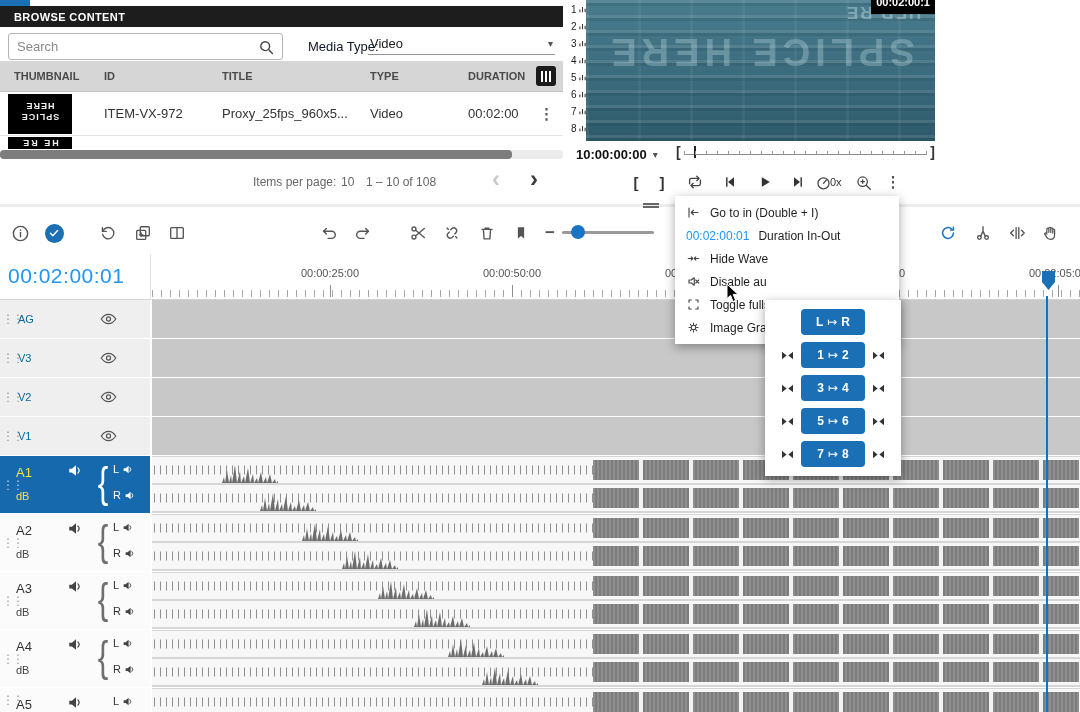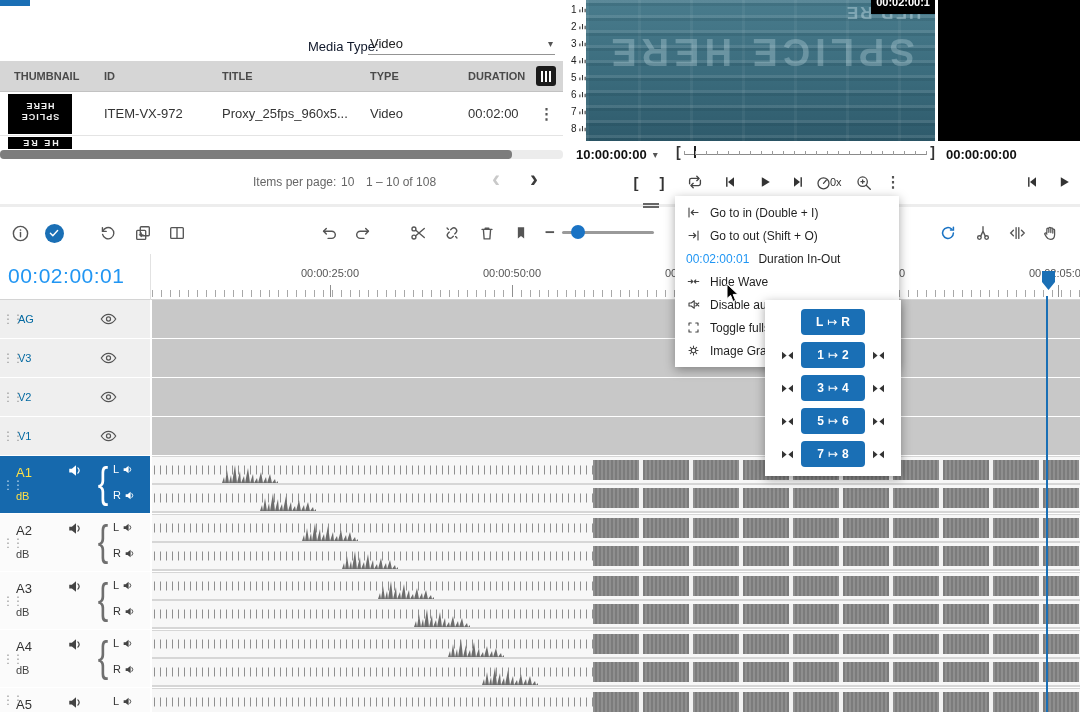--- a/index.html
+++ b/index.html
@@ -102,20 +102,30 @@
 .dbl{font-size:12px;font-weight:bold;color:#111}
 .cursor{z-index:40}
 </style>
 </head>
 <body>
 
 <div class="app">
 
   <section class="abs" style="left:0;top:0;width:563px;height:200px">
     <div class="abs" style="left:0;top:0;width:30px;height:6px;background:#1a6fb5"></div>
+    <header class="abs browse-head" style="left:0;top:6px;width:563px;height:21px">
+      <span>BROWSE CONTENT</span>
+    </header>
+    <div class="abs search-box" style="left:8px;top:33px;width:275px;height:27px">
+      <input placeholder="Search" style="">
+      <svg width="16" height="16" viewBox="0 0 20 20" stroke="#444" fill="none" stroke-width="1.8" stroke-linecap="round">
+          <circle cx="9" cy="9" r="5.5"></circle>
+          <path d="M13.5 13.5L18 18"></path>
+        </svg>
+    </div>
     <span class="abs mt-label" style="left:308px;top:39px">Media Type:</span>
     <div class="abs mt-select" style="left:368px;top:33px;width:187px">
       <span>Video</span>
       <span class="caret">▾</span>
     </div>
     <div class="abs thead" style="left:0;top:61px;width:563px;height:31px">
       <span class="abs th" style="left:14px">THUMBNAIL</span>
       <span class="abs th" style="left:104px">ID</span>
       <span class="abs th" style="left:222px">TITLE</span>
       <span class="abs th" style="left:370px">TYPE</span>
@@ -263,35 +273,20 @@
         <svg width="17" height="17" viewBox="0 0 20 20" stroke="#444" fill="none" stroke-width="1.5" stroke-linecap="round">
           <circle cx="9" cy="9" r="5.5"></circle>
           <path d="M13.5 13.5L18 18M7 9h4M9 7v4"></path>
         </svg>
       </div>
     <div class="pbtn" style="left:313px;top:170px">
         <span class="dots">⋮</span>
       </div>
   </section>
 
-  <section class="abs" style="left:938px;top:0;width:142px;height:200px">
-    <div class="abs rvideo" style="left:0;top:0;width:142px;height:141px"></div>
-    <span class="abs tc" style="left:8px;top:147px">00:00:00:00</span>
-    <div class="pbtn" style="left:82px;top:170px">
-        <svg width="16" height="16" viewBox="0 0 20 20">
-          <path d="M6 4v12" stroke="#333" stroke-width="1.8"></path>
-          <path d="M15 4L7.5 10 15 16z" fill="#333"></path>
-        </svg>
-      </div>
-    <div class="pbtn" style="left:114px;top:170px">
-        <svg width="16" height="16" viewBox="0 0 20 20">
-          <path d="M6 4l10 6-10 6z" fill="#333"></path>
-        </svg>
-      </div>
-  </section>
 
   <div class="abs" style="left:0;top:204px;width:1080px;height:3px;background:#ededed"></div>
   <div class="abs" style="left:643px;top:203px;width:16px;height:5px;border-top:2px solid #666;border-bottom:2px solid #666"></div>
 
   <div class="abs" style="left:0;top:210px;width:1080px;height:44px;background:#fff"></div>
   <div class="tb" style="left:8px">
       <svg width="19" height="19" viewBox="0 0 20 20" stroke="#555" fill="none" stroke-width="1.5" stroke-linecap="round">
         <circle cx="10" cy="10" r="7.5"></circle>
         <path d="M10 9v4.5"></path>
         <circle cx="10" cy="6.3" r=".9" fill="#555" stroke="none"></circle>
@@ -638,26 +633,20 @@
   </div>
 
   <div class="abs cmenu" style="left:675px;top:196px;width:224px">
     <div class="mi">
       <svg width="15" height="15" viewBox="0 0 20 20" stroke="#444" fill="none" stroke-width="1.5" stroke-linecap="round" stroke-linejoin="round">
           <path d="M4 4v12M16 10H7M10 7l-3 3 3 3"></path>
         </svg>
       <span>Go to in (Double + I)</span>
     </div>
     <div class="mi">
-      <svg width="15" height="15" viewBox="0 0 20 20" stroke="#444" fill="none" stroke-width="1.5" stroke-linecap="round" stroke-linejoin="round">
-          <path d="M16 4v12M4 10h9M10 7l3 3-3 3"></path>
-        </svg>
-      <span>Go to out (Shift + O)</span>
-    </div>
-    <div class="mi">
       <span class="tcblue">00:02:00:01</span>
       <span>Duration In-Out</span>
     </div>
     <div class="mi">
       <svg width="15" height="15" viewBox="0 0 20 20" stroke="#444" fill="none" stroke-width="1.5" stroke-linecap="round" stroke-linejoin="round">
           <path d="M3 10h6M17 10h-6M7 8l2 2-2 2M13 8l-2 2 2 2"></path>
         </svg>
       <span>Hide Wave</span>
     </div>
     <div class="mi">

